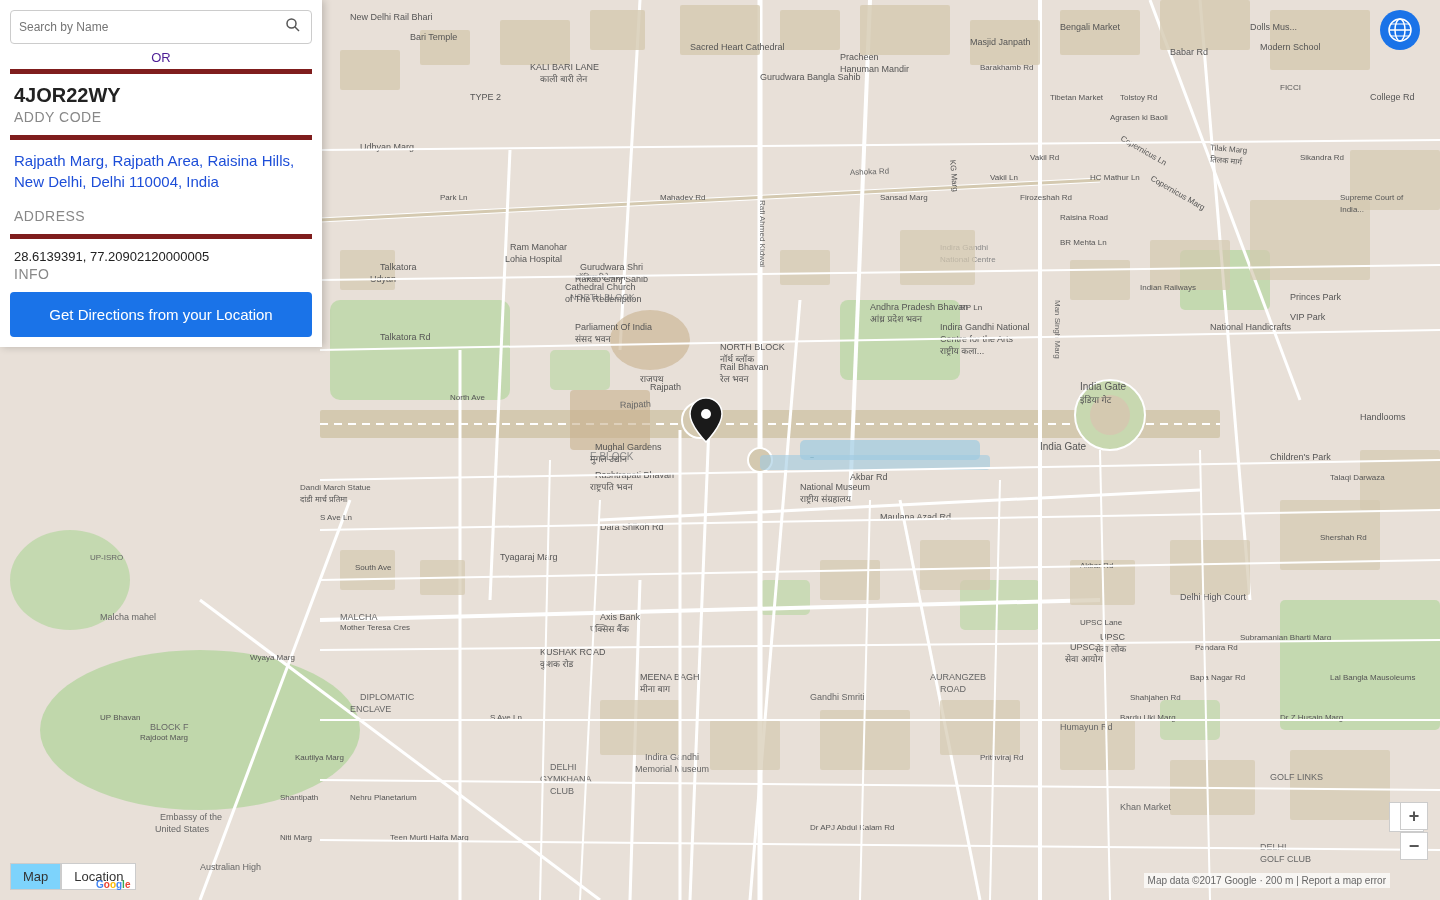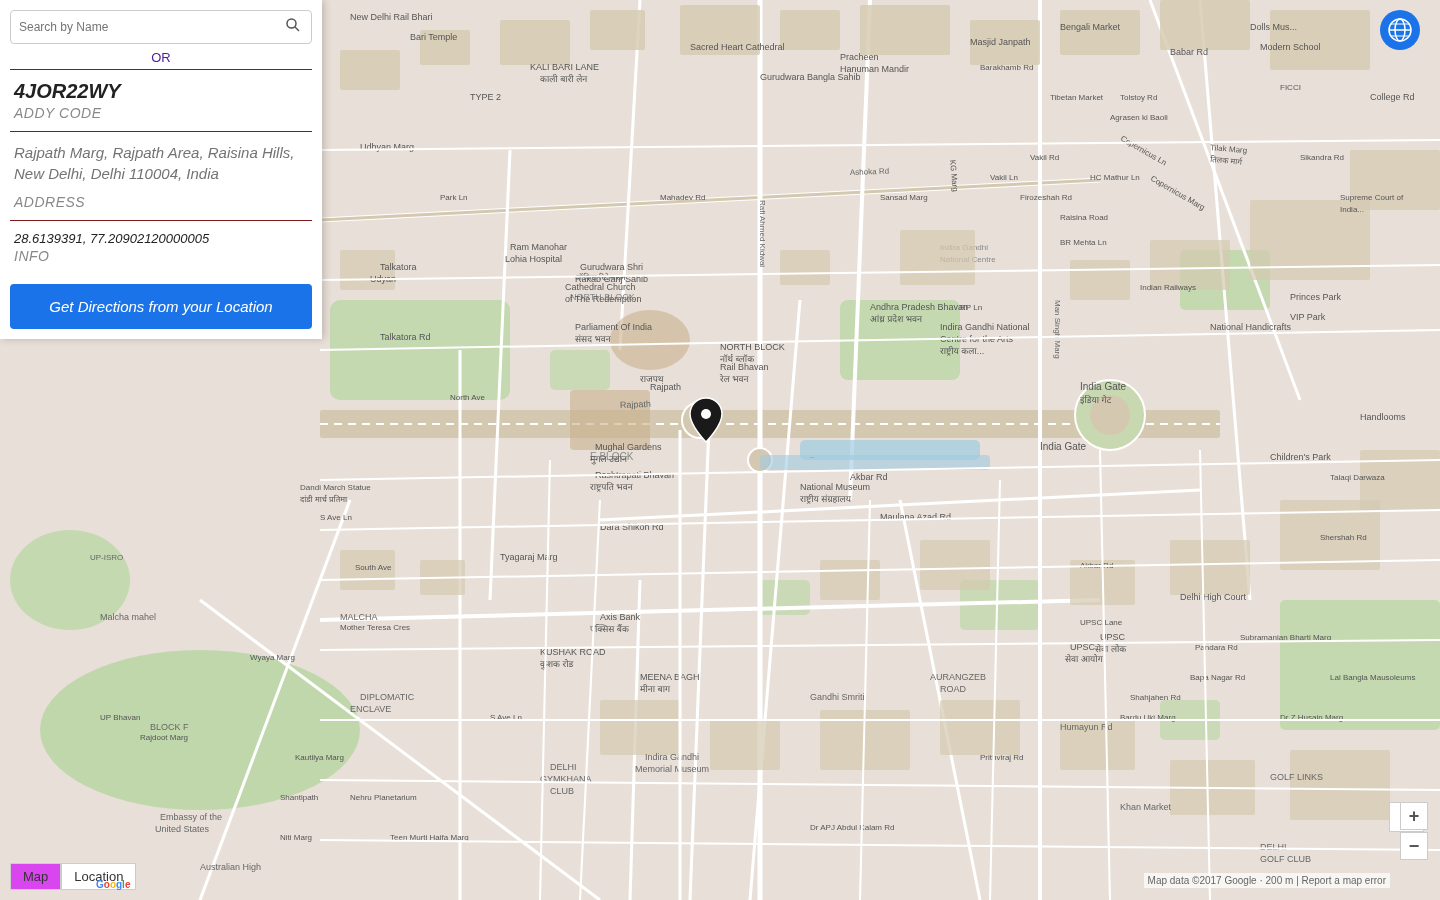--- a/index.html
+++ b/index.html
@@ -58,64 +58,61 @@
 
     .or-divider {
       text-align: center;
       color: #4c1d95;
       font-size: 13px;
       margin: 4px 0;
     }
 
     .info-block {
       padding: 10px 4px;
-      border-top: 1px solid #7f1d1d;
-      font-style: italic;
+      border-top: 5px solid #7f1d1d;
     }
 
     .info-value {
       font-size: 20px;
       font-weight: bold;
       color: #222;
       margin-bottom: 2px;
     }
 
     .info-label {
       font-size: 14px;
       color: #888;
       letter-spacing: 0.5px;
       text-transform: uppercase;
     }
 
     .address-value {
       font-size: 15px;
-      color: #737373;
+      color: #1d4ed8;
       line-height: 1.4;
-      margin-bottom: 10px;
+      margin-bottom: 16px;
     }
 
     .coords-value {
       font-size: 13px;
       color: #222;
       margin-bottom: 2px;
     }
 
     .directions-btn {
       display: block;
       width: 100%;
       background: #1a73e8;
       color: white;
       border: none;
       border-radius: 4px;
       padding: 14px 10px;
       font-size: 15px;
       cursor: pointer;
-      margin-top: 10px;
       font-weight: 500;
-      font-style: italic;
     }
 
     
     #map-controls {
       position: absolute;
       bottom: 40px;
       right: 12px;
       z-index: 10;
       display: flex;
       flex-direction: column;
@@ -149,21 +146,21 @@
     .map-type-btn {
       padding: 5px 12px;
       font-size: 13px;
       background: white;
       border: 1px solid #ccc;
       cursor: pointer;
       color: #333;
     }
 
     .map-type-btn.active {
-      background: #d946ef;
+      background: #7dd3fc;
     }
 
     
     #globe-icon {
       position: absolute;
       top: 10px;
       right: 20px;
       z-index: 10;
       width: 40px;
       height: 40px;

